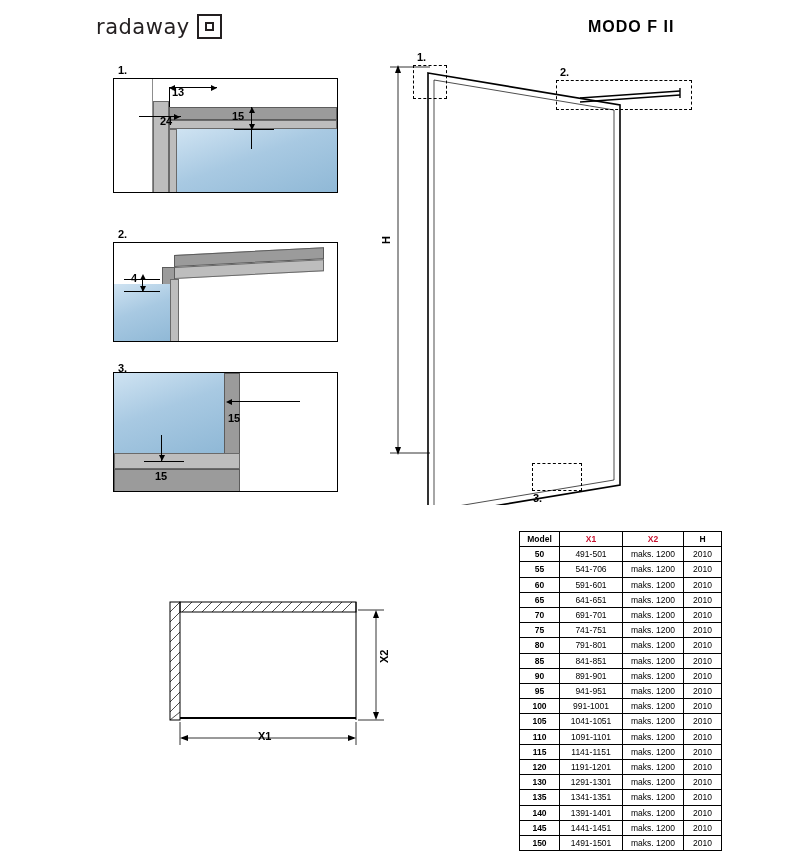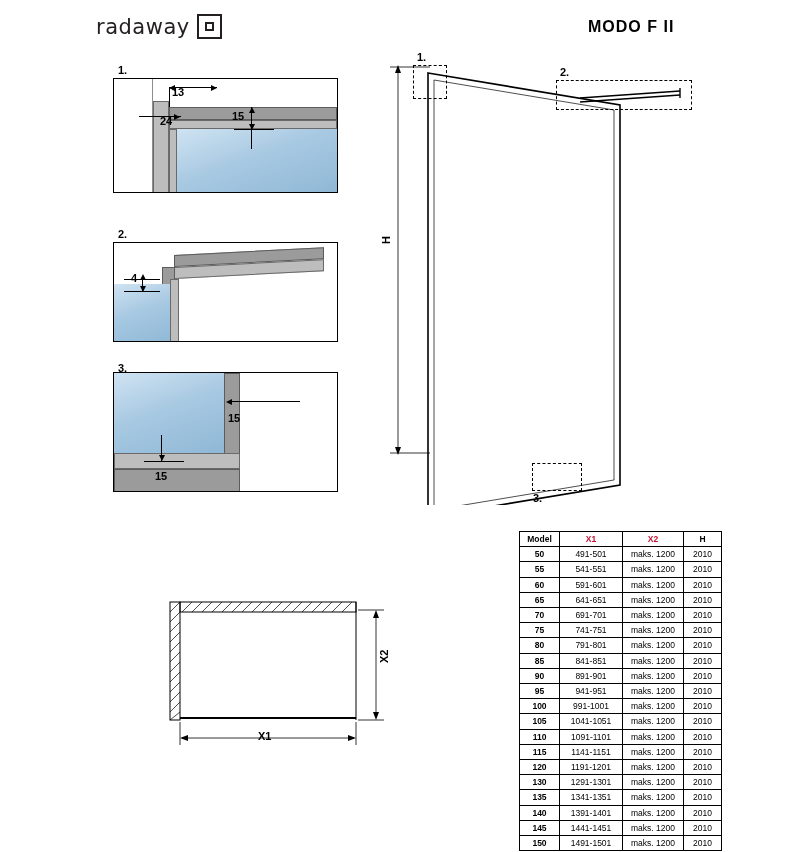--- a/index.html
+++ b/index.html
@@ -319,21 +319,21 @@
     </thead>
     <tbody id="tbl-body">
         <tr>
           <td class="model">50</td>
           <td class="x1">491-501</td>
           <td class="x2">maks. 1200</td>
           <td class="h">2010</td>
         </tr>
         <tr>
           <td class="model">55</td>
-          <td class="x1">541-551</td>
+          <td class="x1">541-706</td>
           <td class="x2">maks. 1200</td>
           <td class="h">2010</td>
         </tr>
         <tr>
           <td class="model">60</td>
           <td class="x1">591-601</td>
           <td class="x2">maks. 1200</td>
           <td class="h">2010</td>
         </tr>
         <tr>

